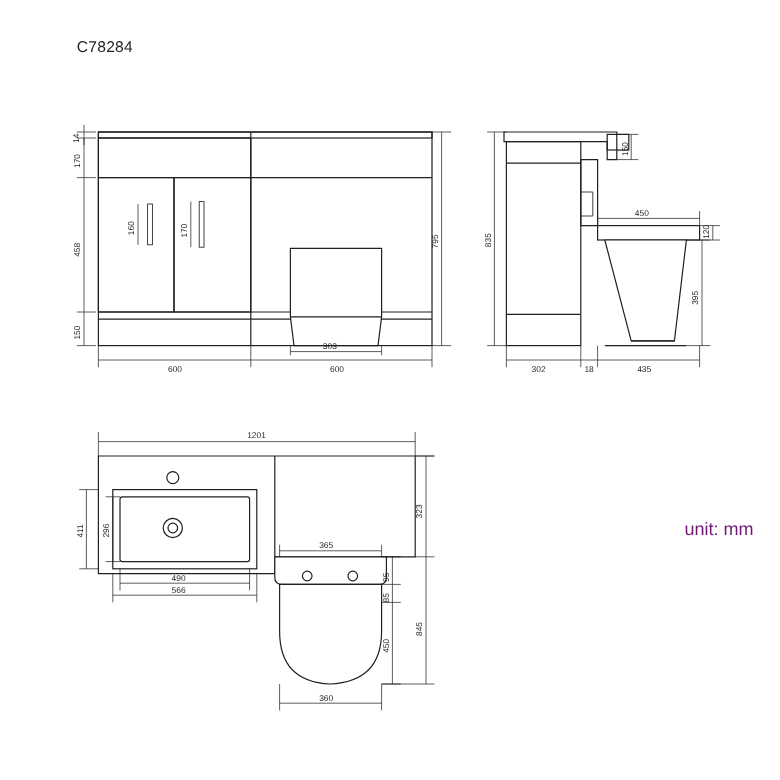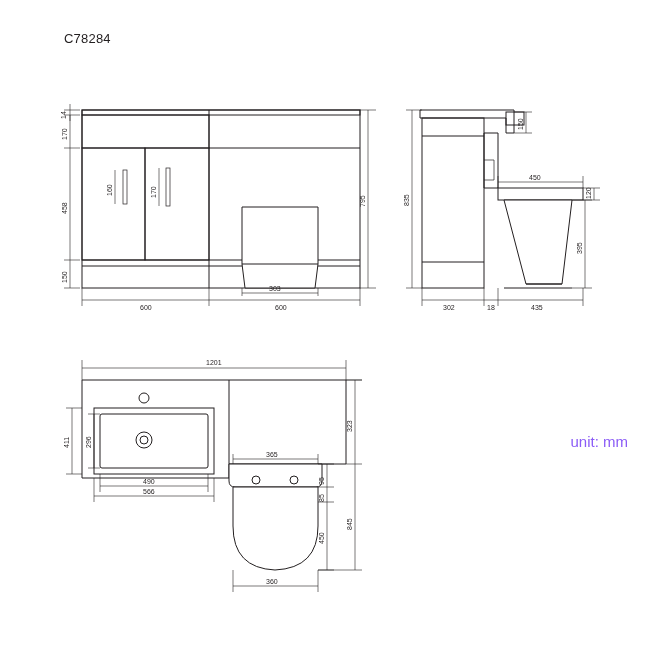--- a/index.html
+++ b/index.html
@@ -27,21 +27,21 @@
     top: 31px;
     font-size: 13px;
     letter-spacing: 0.2px;
     color: #231f20;
   }
   .unit {
     position: absolute;
     right: 38px;
     bottom: 30px;
     font-size: 15px;
-    color: #8b5cf6;
+    color: #701a75;
   }
   svg { display:block; }
   .ln { stroke: #231f20; stroke-width: 1; fill: none; }
   .ln-thin { stroke: #231f20; stroke-width: 0.7; fill: none; }
   .dim { stroke: #231f20; stroke-width: 0.6; fill: none; }
   .dimtxt { font-family: "Liberation Sans", sans-serif; font-size: 7px; fill: #231f20; }
   .fillw { fill: #ffffff; }
 </style>
 </head>
 <body>

